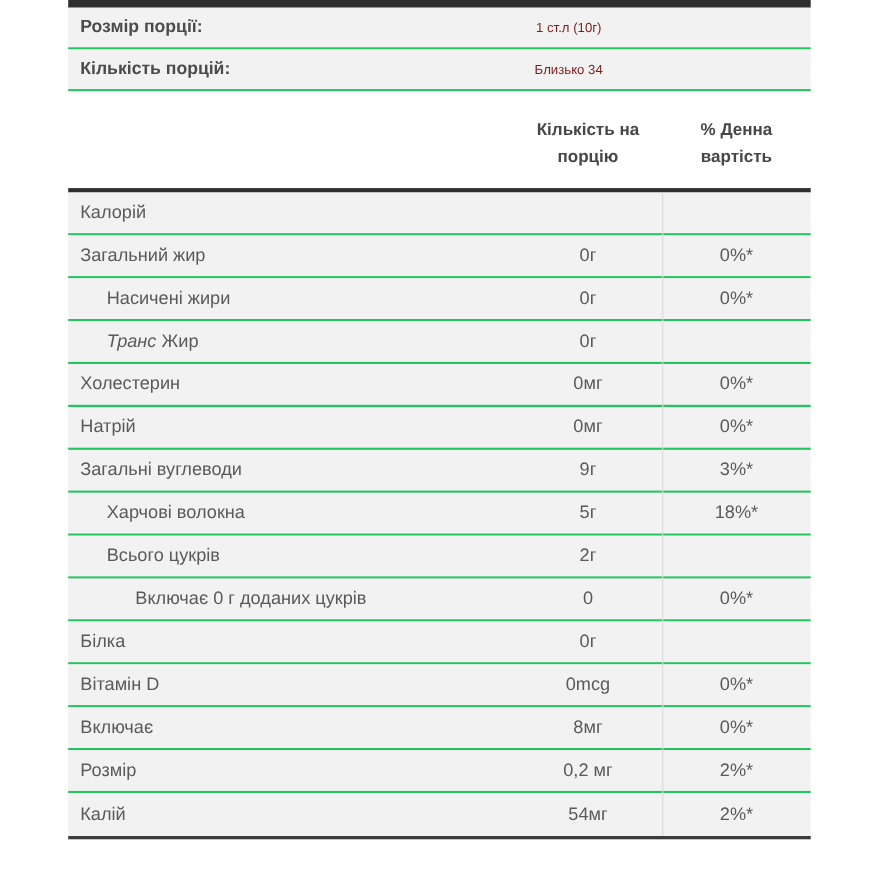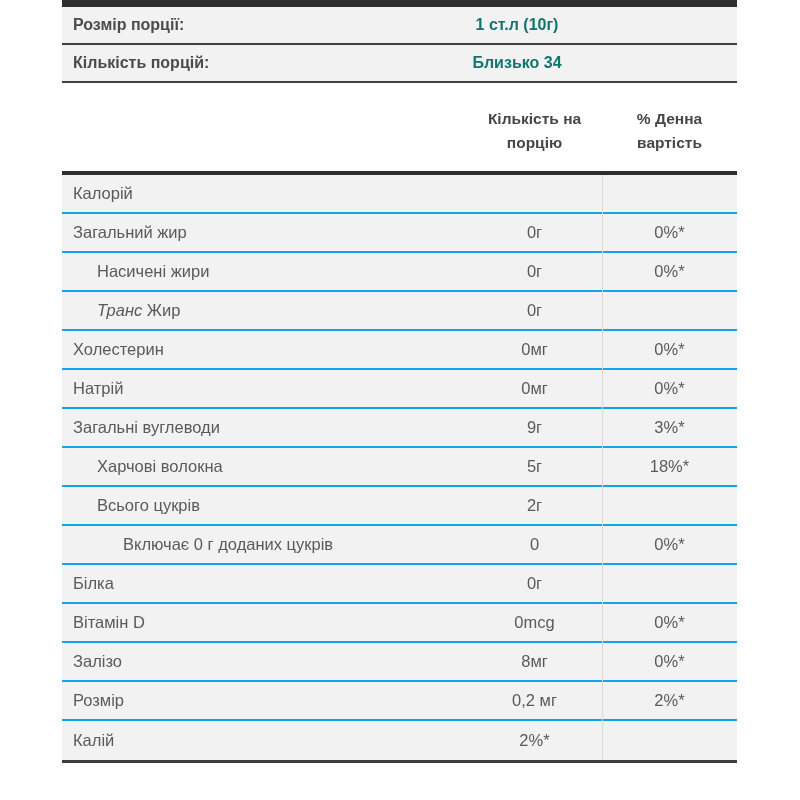--- a/index.html
+++ b/index.html
@@ -16,36 +16,35 @@
   }
   .top-bar {
     height: 7px;
     background: #2e2e2e;
   }
   .info-row {
     display: flex;
     align-items: center;
     height: 38px;
     background: #f2f2f2;
-    border-bottom: 2px solid #404040;
+    border-bottom: 2px solid #22c55e;
   }
   .info-label {
     flex: 1;
     padding-left: 11px;
     font-weight: bold;
     font-size: 16px;
     color: #4b4b4d;
   }
   .info-value {
     width: 270px;
     margin-right: 85px;
     text-align: center;
-    font-size: 16px;
-    color: #0f766e;
-    font-weight: bold;
+    font-size: 12px;
+    color: #7f1d1d;
   }
   .spacer { height: 24px; background: #ffffff; }
   .header-row {
     display: flex;
     padding-bottom: 16px;
   }
   .header-row .hcol-label { width: 405px; }
   .header-row .hcol {
     width: 135px;
     text-align: center;
@@ -66,21 +65,21 @@
     top: 0;
     bottom: 0;
     width: 1px;
     background: #d9d9d9;
   }
   .nutrient-row {
     display: flex;
     align-items: center;
     height: 39px;
     background: #f2f2f2;
-    border-bottom: 2px solid #0ea5e9;
+    border-bottom: 2px solid #22c55e;
     font-size: 16.5px;
     color: #5a5a5c;
   }
   .rows-wrap .nutrient-row:last-child { border-bottom: none; }
   .cell-label {
     width: 405px;
     padding-left: 11px;
   }
   .cell-label.indent-1 { padding-left: 35px; }
   .cell-label.indent-2 { padding-left: 61px; }
@@ -197,32 +196,33 @@
     <div class="cell-dv"></div>
   </div>
 
   <div class="nutrient-row">
     <div class="cell-label">Вітамін D</div>
     <div class="cell-amount">0mcg</div>
     <div class="cell-dv">0%*</div>
   </div>
 
   <div class="nutrient-row">
-    <div class="cell-label">Залізо</div>
+    <div class="cell-label">Включає</div>
     <div class="cell-amount">8мг</div>
     <div class="cell-dv">0%*</div>
   </div>
 
   <div class="nutrient-row">
     <div class="cell-label">Розмір</div>
     <div class="cell-amount">0,2 мг</div>
     <div class="cell-dv">2%*</div>
   </div>
 
   <div class="nutrient-row">
     <div class="cell-label">Калій</div>
+    <div class="cell-amount">54мг</div>
     <div class="cell-dv">2%*</div>
   </div>
 </div>
 
   <div class="bottom-bar"></div>
 
 </div>
 
 </body></html>

